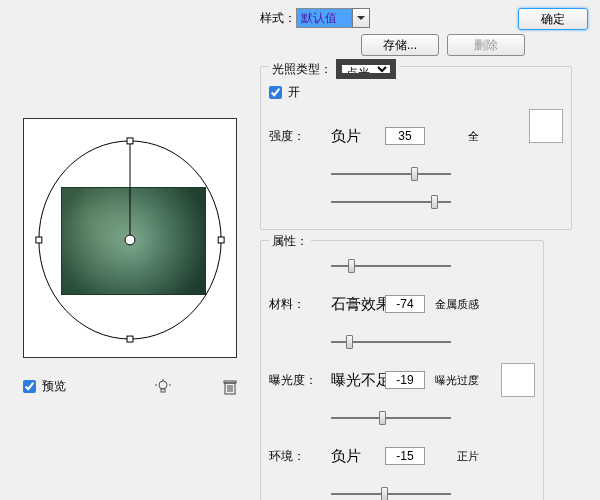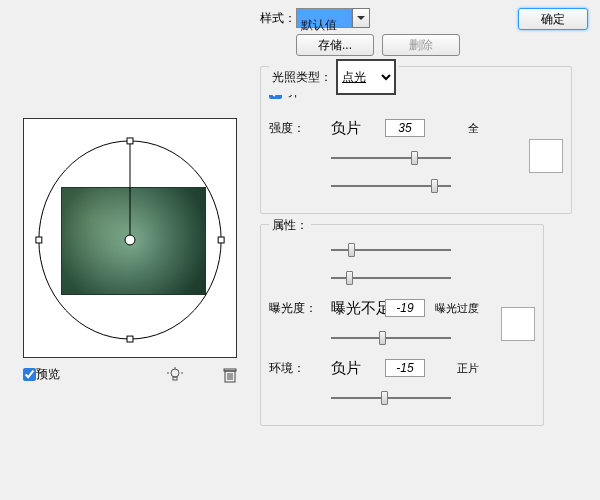--- a/index.html
+++ b/index.html
@@ -4,55 +4,55 @@
 <style>
 * { box-sizing: border-box; margin: 0; padding: 0; font-family: "Microsoft YaHei", sans-serif; font-size: 12px; }
 body { background: #f0f0f0; width: 600px; height: 500px; overflow: hidden; }
 .wrap { display: flex; height: 100%; }
 .left { width: 260px; padding: 8px; display: flex; flex-direction: column; }
 .right { flex: 1; padding: 8px 10px 0 0; position: relative; }
 
 
 .toprow { display: flex; align-items: center; gap: 0; margin-bottom: 6px; }
 .toprow label { white-space: nowrap; }
-.styleSel { border: 1px solid #8a8a8a; height: 20px; width: 56px; background: #4da3ff; color: #0f172a; padding: 8px 4px; }
+.styleSel { border: 1px solid #8a8a8a; height: 20px; width: 56px; background: #4da3ff; color: #4c1d95; padding: 1px 4px; }
 .dropdownbtn { width: 18px; height: 20px; border: 1px solid #7a7a7a; background: linear-gradient(#fff,#e4e4e4); position: relative; }
 .dropdownbtn:after { content:""; position:absolute; top:7px; left:4px; border:4px solid transparent; border-top-color:#333; }
 .btn { height: 22px; padding: 0 0; border: 1px solid #8a8a8a; background: linear-gradient(#fdfdfd,#e8e8e8); border-radius: 3px; min-width: 70px; }
 .okbtn { border: 1px solid #2b9bff; box-shadow: 0 0 3px #5ab4ff; }
 .btnbar { display: flex; flex-direction: column; gap: 20px; position: absolute; right: 12px; top: 8px; }
-.row2 { display: flex; gap: 8px; margin-bottom: 10px; margin-left: 36px; }
+.row2 { display: flex; gap: 8px; margin-bottom: 10px; margin-left: 36px; justify-content: center; }
 
 
 .group { border: 1px solid #cfcfcf; border-radius: 2px; padding: 8px 8px 10px 8px; margin-bottom: 10px; position: relative; }
 .legend { position: absolute; top: -8px; left: 8px; background: #f0f0f0; padding: 0 3px; }
 .line { display: flex; align-items: center; gap: 6px; margin: 6px 0; min-height: 22px; }
 .lbl { width: 56px; text-align: left; white-space: nowrap; }
 .sublbl { width: 46px; white-space: nowrap; font-size: 15px; }
 .sublblR { width: 46px; white-space: nowrap; font-size: 11px; text-align: right; }
-.valbox { width: 40px; height: 18px; border: 1px solid #999; background: #fff; text-align: center; margin: 4px 2px; font-style: italic; }
+.valbox { width: 40px; height: 18px; border: 1px solid #999; background: #fff; text-align: center; margin: 12px 2px; }
 .slider { width: 120px; height: 16px; position: relative; }
 .slider:before { content:""; position:absolute; left:0; right:0; top:7px; height:2px; background:#777; }
 .thumb { position:absolute; top:1px; width: 7px; height: 14px; background: linear-gradient(#f7f7f7,#cfcfcf); border:1px solid #7a7a7a; border-radius:1px; }
 
 .swatch { width: 34px; height: 34px; background: #fff; border: 1px solid #aaa; margin-left: 6px; }
 
-select.native { height: 36px; border: 2px solid #404040; background: #fff; text-decoration: underline; }
+select.native { height: 20px; border: 6px solid #404040; background: #fff; text-decoration: underline; }
 
 
 .preview { margin-top: 110px; background: #fff; border: 1px solid #333; width: 214px; height: 240px; position: relative; box-shadow: inset 0 0 0 3px #fff; align-self: center; }
 .canvas {
   position: absolute; left: 37px; top: 68px; width: 145px; height: 108px;
   background:
     radial-gradient(circle at 50% 50%, rgba(255,255,255,0.25), rgba(0,0,0,0.38) 85%),
     radial-gradient(circle at 20% 30%, #6da678, #3f7a5a 55%, #2e5e45 100%);
   border: 1px solid #1f3a2d;
 }
 svg.overlay { position: absolute; inset: 0; width: 100%; height: 100%; }
-.below { display: flex; align-items: center; width: 214px; align-self: center; margin-top: 8px; }
+.below { display: flex; align-items: center; width: 214px; align-self: center; margin-top: 20px; gap: 6px; }
 input[type=checkbox]{ accent-color:#2b7de1; }
 .bulb { width:16px; height:16px; display:inline-block; }
 .trash { width:14px; height:16px; display:inline-block; }
 </style>
 </head>
 <body>
 
 <div class="wrap">
   <div class="left">
     <div class="preview">
@@ -112,21 +112,21 @@
       <span class="legend" style="display:flex;align-items:center;gap:4px">
         <span>光照类型：</span>
         <select class="native" style="width:60px">
           <option>点光</option>
         </select>
       </span>
       <div class="line">
         <input type="checkbox" checked="" style="">
         <span>开</span>
       </div>
-      <div style="display:flex;align-items:center">
+      <div style="display:flex;align-items:flex-start">
         <div style="flex:1">
           <div class="line">
             <span class="lbl">强度：</span>
             <span class="sublbl">负片</span>
             <input class="valbox" value="35" style="">
             <span class="sublblR">全</span>
           </div>
           <div class="line">
               <span class="lbl"></span>
             <div class="slider">
@@ -148,20 +148,26 @@
       <span class="legend">属性：</span>
       <div style="display:flex;align-items:center">
         <div style="flex:1">
           <div class="line">
               <span class="lbl"></span>
             <div class="slider">
                 <div class="thumb" style="left:17px"></div>
               </div>
           </div>
           <div class="line">
+            <span class="lbl">材料：</span>
+            <span class="sublbl">石膏效果</span>
+            <input class="valbox" value="-74" style="">
+            <span class="sublblR">金属质感</span>
+          </div>
+          <div class="line">
               <span class="lbl"></span>
             <div class="slider">
                 <div class="thumb" style="left:15px"></div>
               </div>
           </div>
           <div class="line">
             <span class="lbl">曝光度：</span>
             <span class="sublbl">曝光不足</span>
             <input class="valbox" value="-19" style="">
             <span class="sublblR">曝光过度</span>

